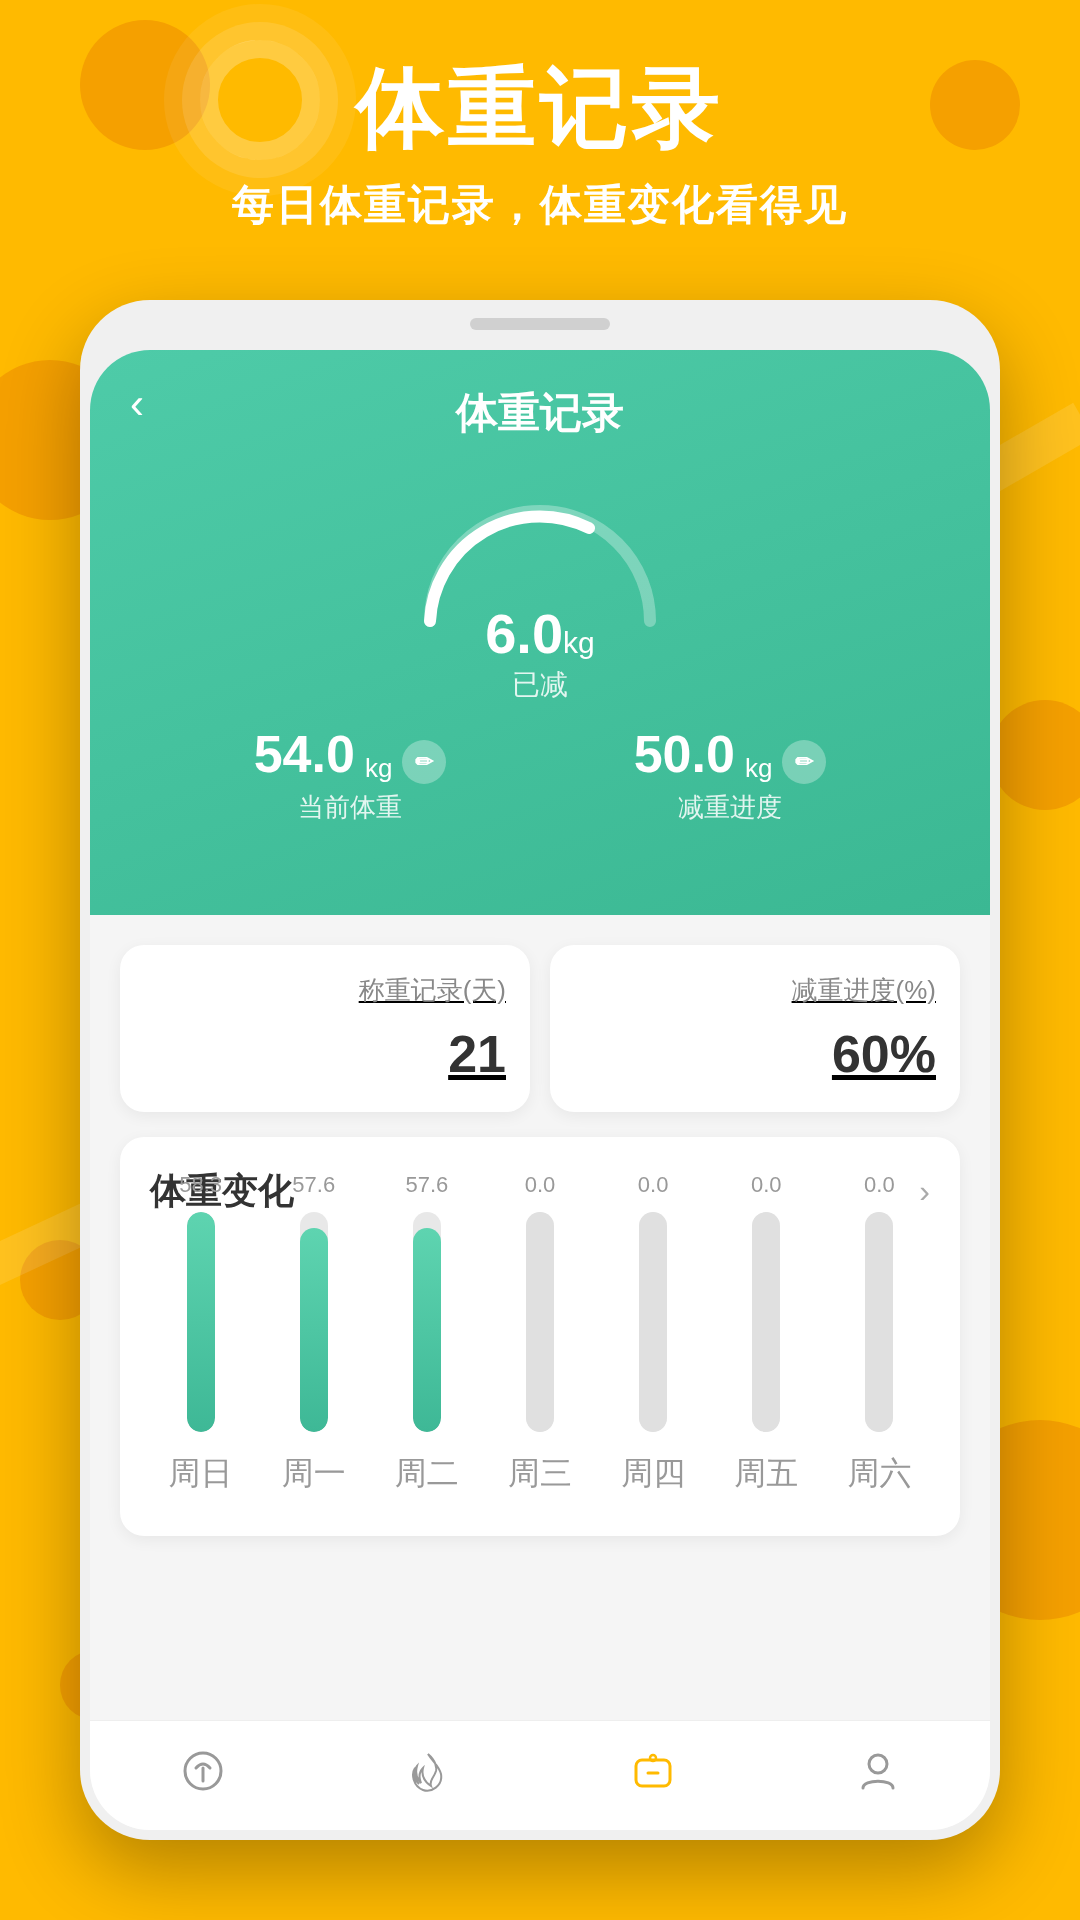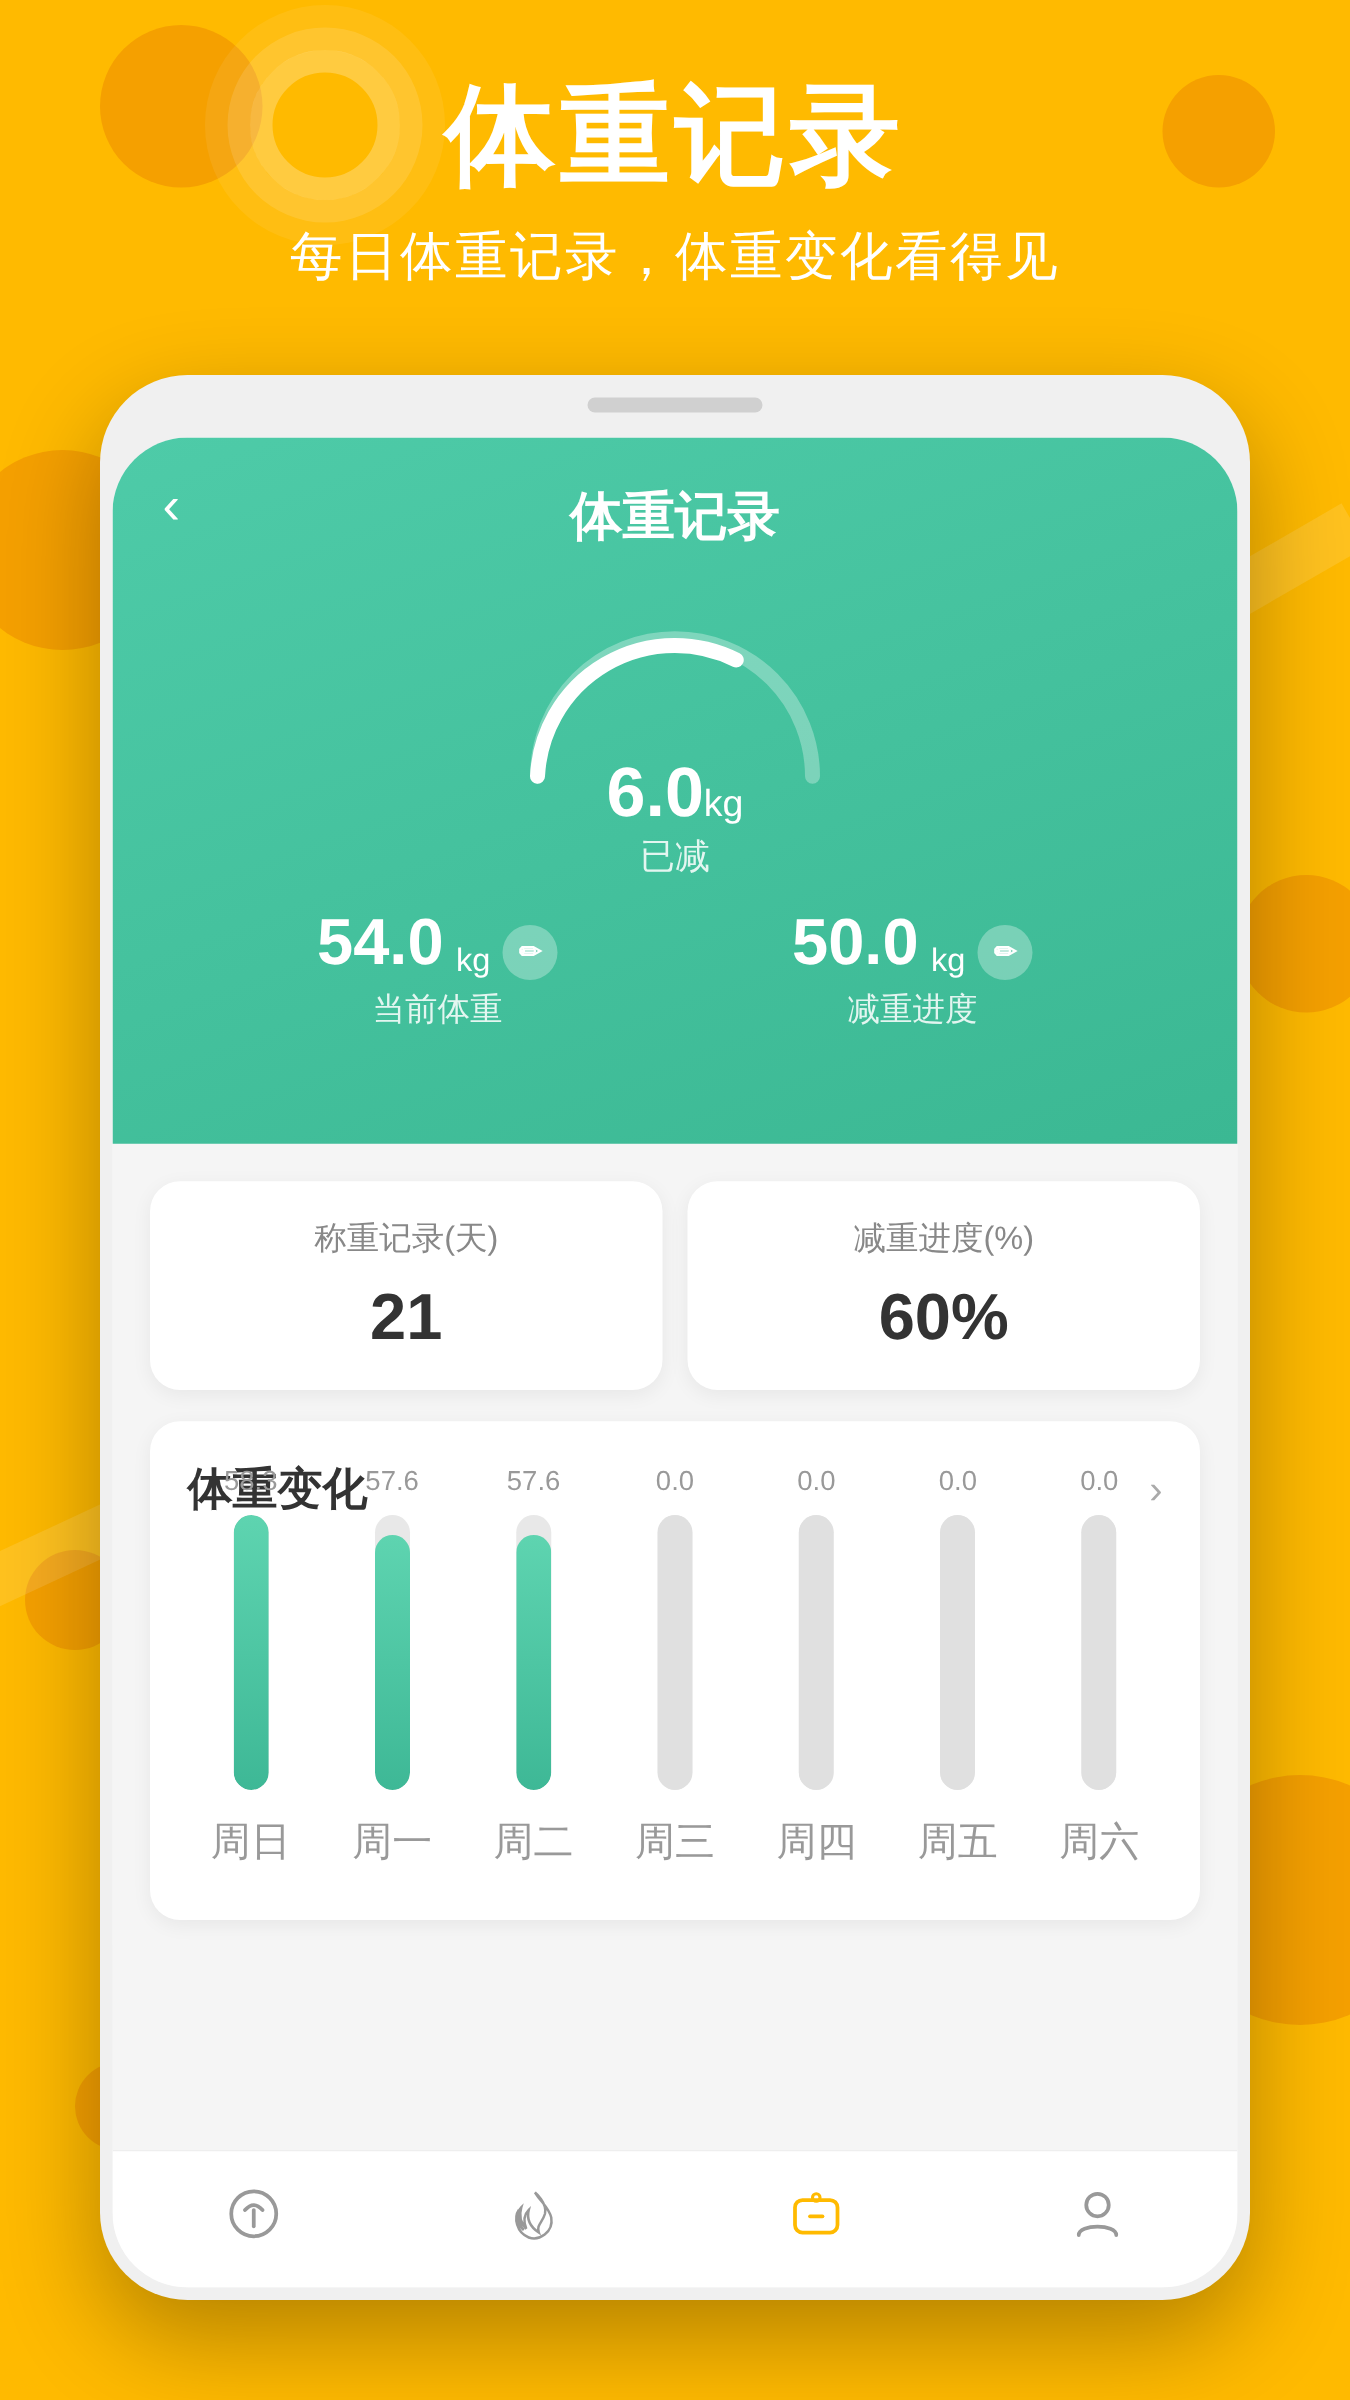--- a/index.html
+++ b/index.html
@@ -50,21 +50,21 @@
       font-size: 88px;
       font-weight: 700;
       color: white;
       letter-spacing: 4px;
       line-height: 1.1;
       margin-bottom: 20px;
     }
     .header-subtitle {
       font-size: 42px;
       color: white;
-      font-weight: 400;
+      font-weight: 700;
       letter-spacing: 2px;
     }
 
     
     .bg-stripe {
       position: absolute;
       width: 300px;
       height: 40px;
       background: rgba(255,255,255,0.12);
       transform: rotate(-30deg);
@@ -224,23 +224,24 @@
     .stats-cards {
       display: flex;
       gap: 20px;
       margin-bottom: 25px;
     }
 
     .stat-card {
       flex: 1;
       background: white;
       border-radius: 24px;
-      padding: 28px 36px;
-      text-align: center;
+      padding: 28px 24px;
+      text-align: right;
       box-shadow: 0 4px 16px rgba(0,0,0,0.06);
+      text-decoration: underline;
     }
 
     .stat-card-label {
       font-size: 26px;
       color: #888;
       margin-bottom: 16px;
     }
 
     .stat-card-value {
       font-size: 52px;

